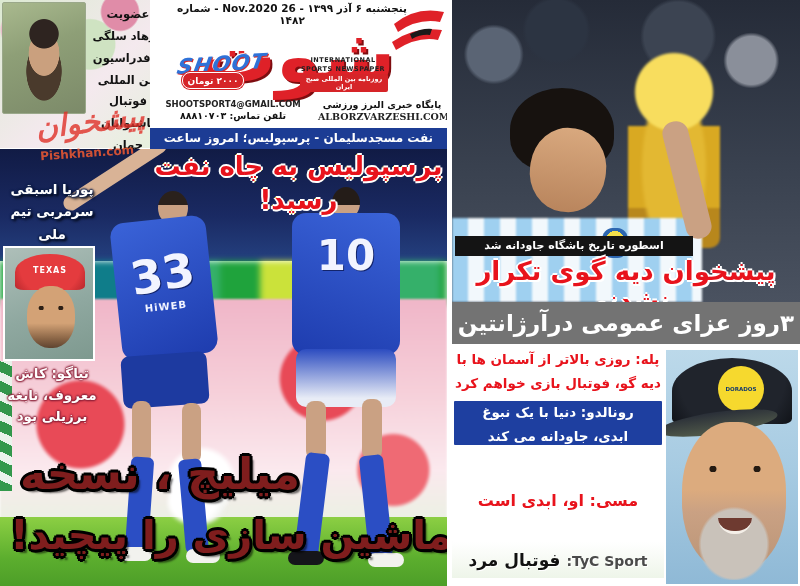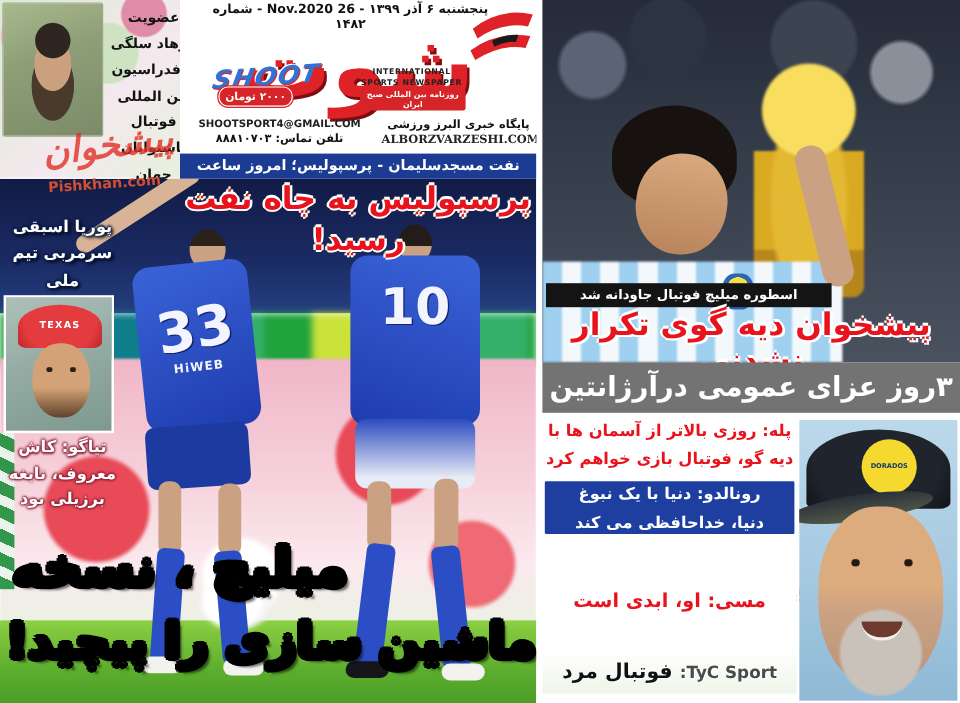--- a/index.html
+++ b/index.html
@@ -171,21 +171,21 @@
   #texas-eyes { left:32px; top:58px; width:28px; height:4px;
     background:radial-gradient(circle at 15% 50%, #2c1f15 0 2px, transparent 3px),
                radial-gradient(circle at 85% 50%, #2c1f15 0 2px, transparent 3px); }
   .score-line {
     right:8px; text-align:right; font-size:14px; font-weight:bold; color:#fff;
     text-shadow:-2px 0 0 #d2232a,2px 0 0 #d2232a,0 -2px 0 #d2232a,0 2px 0 #d2232a,1px 1px 0 #8e1116;
   }
   #score-line1 { top:460px; width:135px; }
   #score-line2 { top:484px; width:150px; }
   .big-yellow {
-    color:#000000; font-weight:bold; text-align:center;
+    color:#7f1d1d; font-weight:bold; text-align:right;
     text-shadow:-3px 0 0 #000,3px 0 0 #000,0 -3px 0 #000,0 3px 0 #000,
                 -2px -2px 0 #000,2px 2px 0 #000,-2px 2px 0 #000,2px -2px 0 #000,4px 4px 2px rgba(0,0,0,.55);
   }
   #main-headline-1 { left:0; top:448px; width:300px; font-size:44px; }
   #main-headline-2 { left:0; top:512px; width:452px; font-size:40px; }
 
   
   #divider { left:447px; top:0; width:5px; height:586px; background:#fff; }
   #maradona-photo {
     left:452px; top:0; width:348px; height:302px; overflow:hidden;
@@ -368,32 +368,32 @@
 
   <div class="abs" id="maradona-photo">
     <div class="abs" id="trophy"></div>
     <div class="abs" id="dm-hair"></div>
     <div class="abs" id="dm-face"></div>
     <div class="abs" id="dm-jersey"></div>
     <div class="abs" id="afa-badge"></div>
     <div class="abs" id="dm-arm"></div>
   </div>
 
-  <div class="abs rtl" id="legend-label">اسطوره میلیچ فوتبال جاودانه شد</div>
+  <div class="abs rtl" id="legend-label">اسطوره تاریخ باشگاه جاودانه شد</div>
   <div class="abs rtl" id="farewell-headline">پیشخوان دیه گوی تکرار نشدنی</div>
   <div class="abs rtl" id="mourning-bar">۳روز عزای عمومی درآرژانتین</div>
 
   <div class="abs rtl stack-block" id="pele-block">
     <div>پله: روزی بالاتر از آسمان ها با</div>
     <div>دیه گو، فوتبال بازی خواهم کرد</div>
   </div>
 
   <div class="abs rtl stack-block" id="ronaldo-box">
     <div>رونالدو: دنیا با یک نبوغ</div>
-    <div>دنیا، خداحافظی می کند</div>
+    <div>ابدی، جاودانه می کند</div>
   </div>
 
   <div class="abs rtl stack-block" id="messi-line">مسی: او، ابدی است</div>
 
 
   <div class="abs rtl stack-block" id="tyc-line">
     <span class="src">TyC Sport:</span>
     <span>فوتبال مرد</span>
   </div>
 

